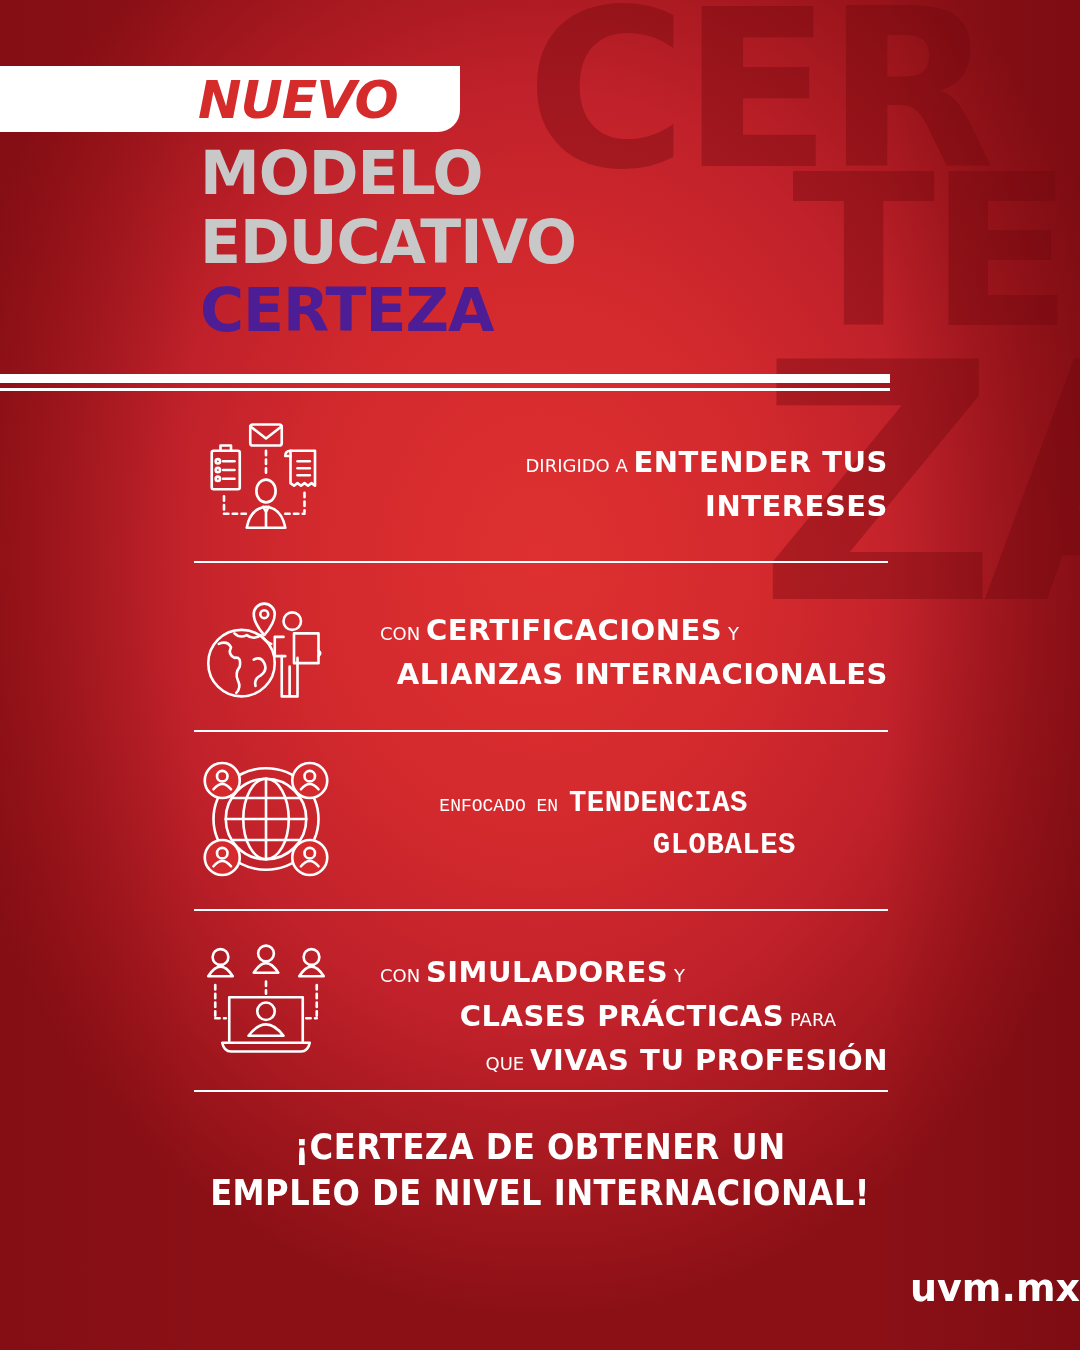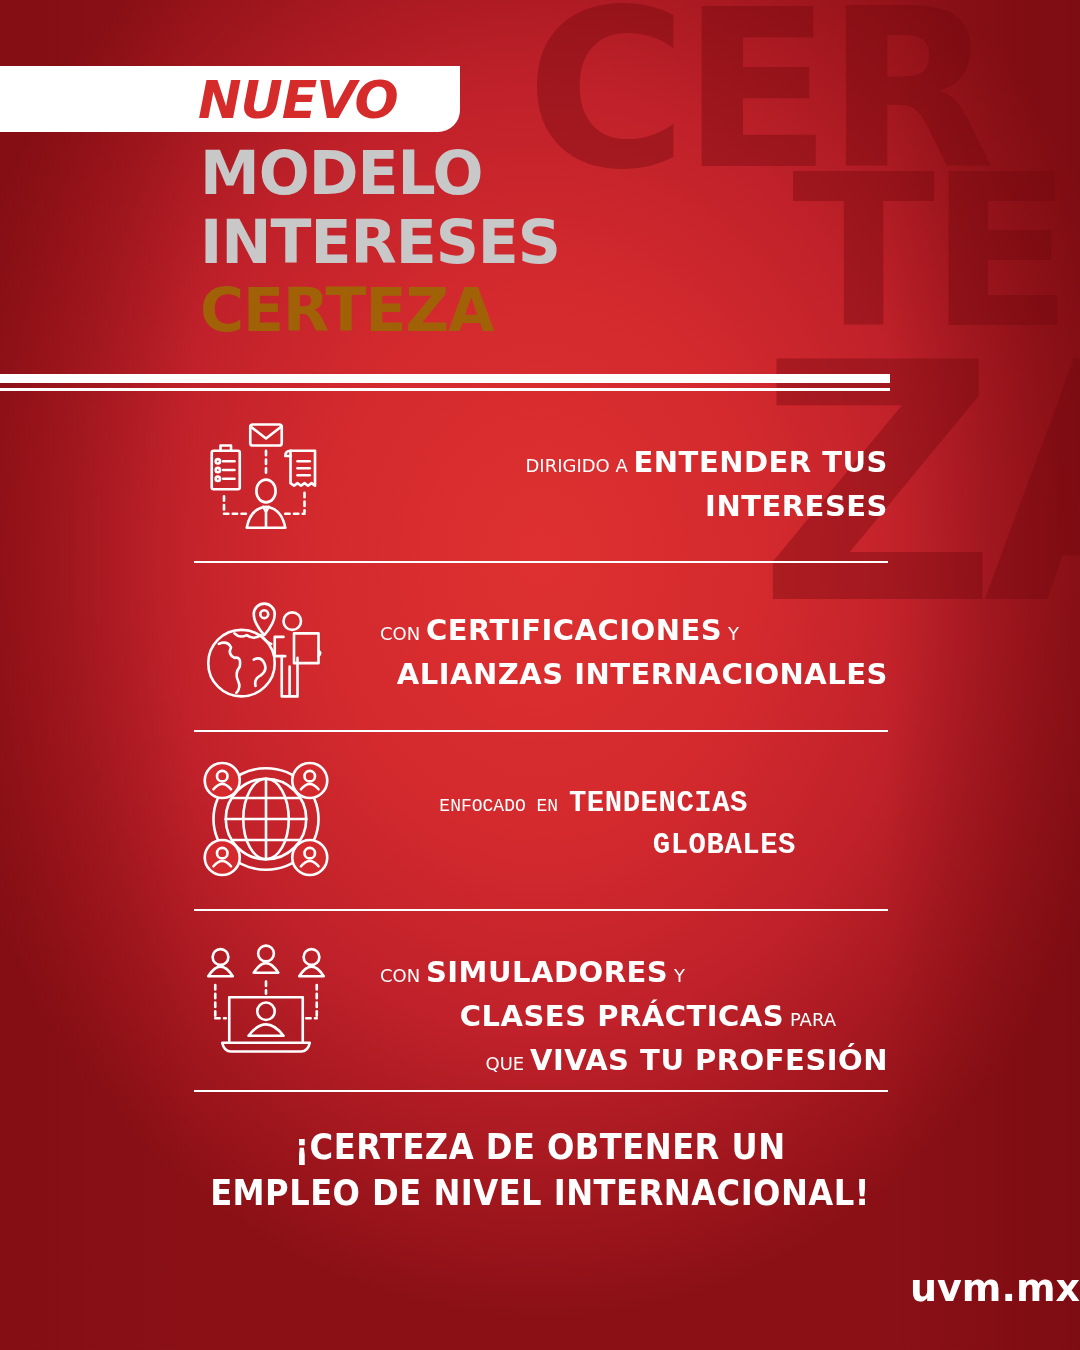--- a/index.html
+++ b/index.html
@@ -40,21 +40,21 @@
     position: absolute; left: 198px; top: 70px;
     font-size: 52px; font-weight: bold; font-style: italic;
     color: #d52b2b; letter-spacing: -1px;
   }
   .title-line {
     position: absolute; left: 200px;
     font-size: 60px; font-weight: bold; line-height: 1; letter-spacing: -1px;
   }
   .tl-1 { top: 143px; color: #c8c8c8; }
   .tl-2 { top: 212px; color: #c8c8c8; }
-  .tl-3 { top: 280px; color: #a16207; }
+  .tl-3 { top: 280px; color: #4c1d95; }
 
   .rule-thick { position: absolute; left: 0; top: 374px; width: 890px; height: 9px; background: #fff; }
   .rule-thin { position: absolute; left: 0; top: 388px; width: 890px; height: 3px; background: #fff; }
 
   .feature {
     position: absolute; left: 194px; width: 694px;
   }
   .feature .icon {
     position: absolute; left: 2px; width: 140px; height: 130px;
   }
@@ -87,21 +87,21 @@
 
 <div class="bg-edge"></div>
 
 <div class="watermark wm-1">CER</div>
 <div class="watermark wm-2">TE</div>
 <div class="watermark wm-3">ZA</div>
 
 <div class="title-bar"></div>
 <div class="title-nuevo">NUEVO</div>
 <div class="title-line tl-1">MODELO</div>
-<div class="title-line tl-2">INTERESES</div>
+<div class="title-line tl-2">EDUCATIVO</div>
 <div class="title-line tl-3">CERTEZA</div>
 
 <div class="rule-thick"></div>
 <div class="rule-thin"></div>
 
 <div class="feature" style="top:410px; height:140px;">
   <div class="icon" style="top:2px;">
     <svg viewBox="0 0 160 140" fill="none" stroke="#fff" stroke-width="3" stroke-linecap="round" stroke-linejoin="round">
       <rect x="62" y="10" width="36" height="24" rx="3"></rect>
       <polyline points="62,12 80,26 98,12"></polyline>

